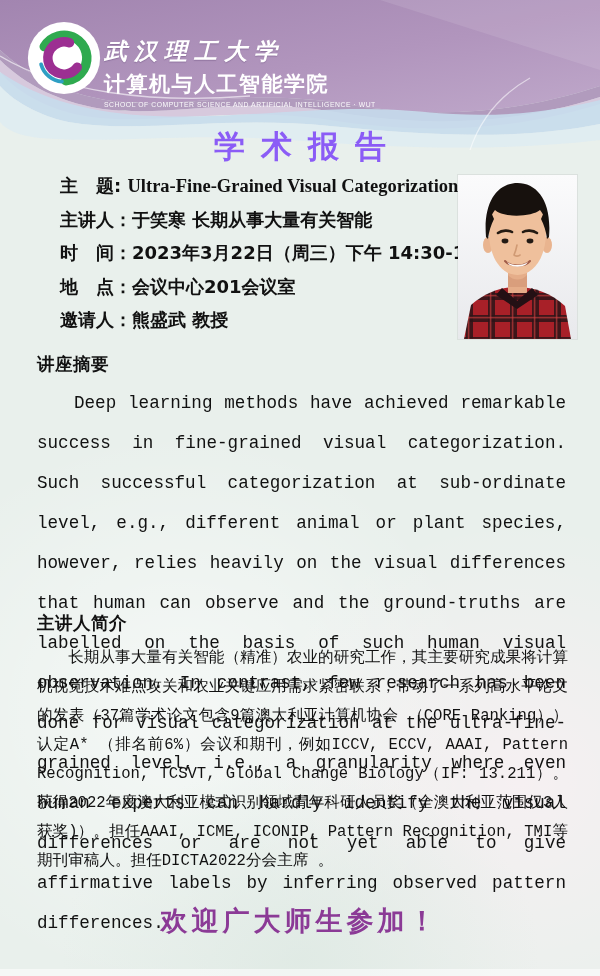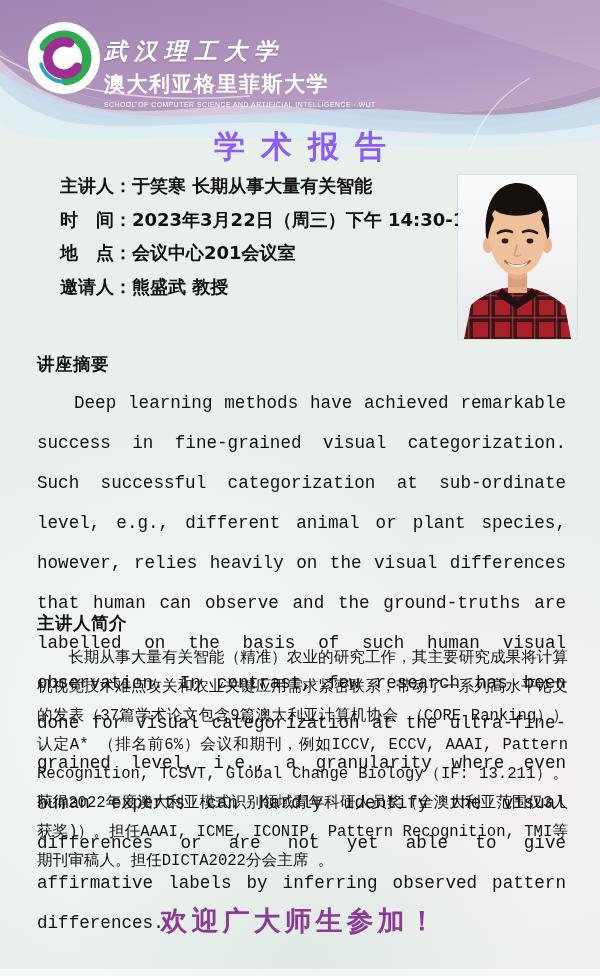--- a/index.html
+++ b/index.html
@@ -107,28 +107,31 @@
           <circle cx="40" cy="40" r="24" fill="none" stroke="#2faa4f" stroke-width="10" stroke-dasharray="98 53" stroke-linecap="round" transform="rotate(-150 40 40)"></circle>
           <circle cx="40" cy="40" r="17" fill="none" stroke="#9c2f92" stroke-width="10" stroke-dasharray="75 32" stroke-linecap="round" transform="rotate(35 40 40)"></circle>
           <circle cx="40" cy="40" r="25" fill="none" stroke="#2e9fc4" stroke-width="4" stroke-dasharray="30 127" stroke-linecap="round" transform="rotate(95 40 40)"></circle>
           <circle cx="40" cy="40" r="9" fill="#ffffff"></circle>
         </g>
       </svg>
     </div>
 
     <div class="header-text">
       <div class="uni-name">武汉理工大学</div>
-      <div class="school-name">澳大利亚格里菲斯大学</div>
+      <div class="school-name">计算机与人工智能学院</div>
       <div class="school-name-en">SCHOOL OF COMPUTER SCIENCE AND ARTIFICIAL INTELLIGENCE · WUT</div>
     </div>
   </div>
 
   <div class="page-title">学术报告</div>
 
   <div class="info">
+    <div class="info-row">
+      <span class="label">主　题</span><span class="label">: </span><span class="value latin">Ultra-Fine-Grained Visual Categorization</span>
+    </div>
     <div class="info-row">
       <span class="label">主讲人</span><span class="label">：</span><span class="value">于笑寒 长期从事大量有关智能</span>
     </div>
     <div class="info-row">
       <span class="label">时　间</span><span class="label">：</span><span class="value">2023年3月22日（周三）下午 14:30-16:00</span>
     </div>
     <div class="info-row">
       <span class="label">地　点</span><span class="label">：</span><span class="value">会议中心201会议室</span>
     </div>
     <div class="info-row">

